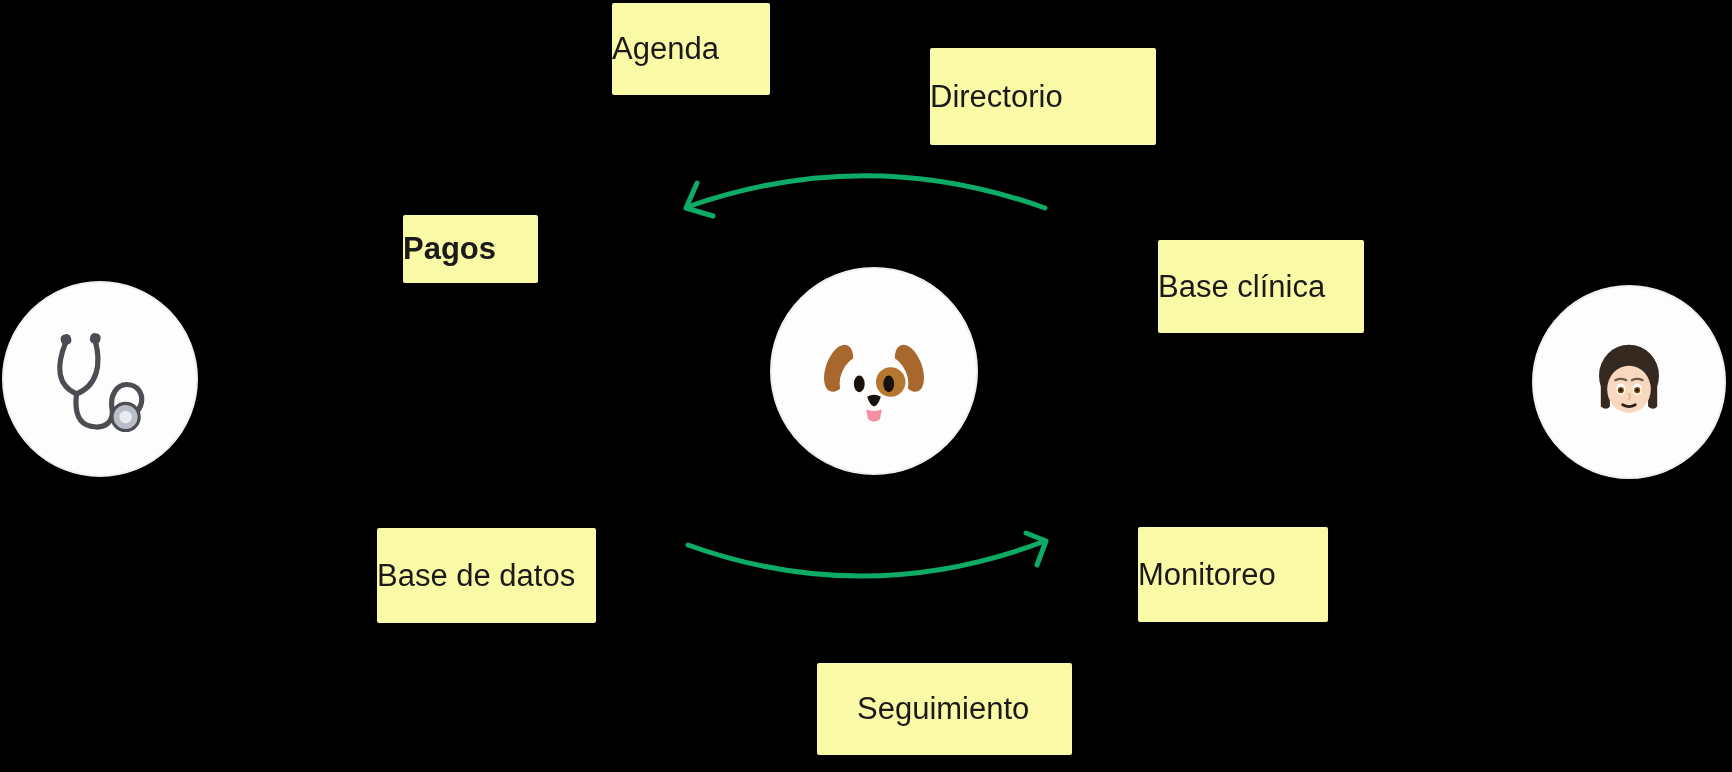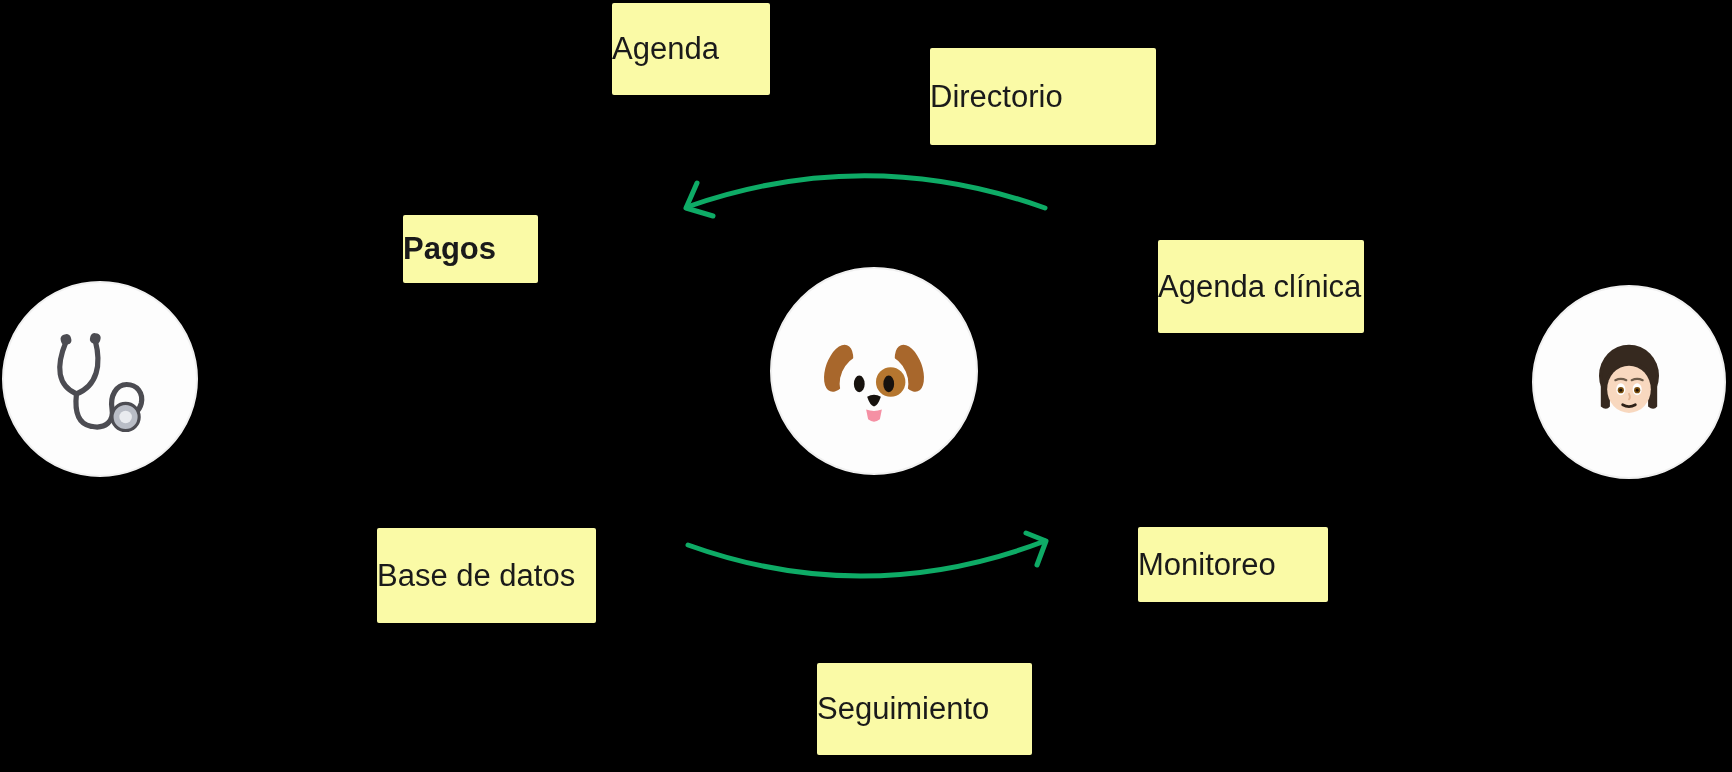--- a/index.html
+++ b/index.html
@@ -31,22 +31,22 @@
     font-size:31px;
     border-radius:2px;
     box-shadow:0 10px 16px rgba(0,0,0,0.65);
   }
   .note span{white-space:nowrap;}
   .note-agenda{left:612px;top:3px;width:158px;height:92px;}
   .note-directorio{left:930px;top:13px;width:226px;height:97px;margin-top:35px;}
   .note-pagos{left:403px;top:215px;width:135px;height:68px;font-weight:bold;}
   .note-ficha{left:1158px;top:240px;width:206px;height:93px;}
   .note-base{left:377px;top:528px;width:219px;height:95px;}
-  .note-monitoreo{left:1138px;top:527px;width:190px;height:75px;}
-  .note-seguimiento{left:817px;top:663px;width:215px;height:92px;}
+  .note-monitoreo{left:1138px;top:527px;width:190px;height:95px;}
+  .note-seguimiento{left:817px;top:663px;width:215px;height:92px;padding-left:40px;}
 
   
   .actor{
     position:absolute;
     border-radius:50%;
     background:var(--circle-fill,#fdfdfd);
     border:2px solid #f0f0f0;
     box-sizing:border-box;
     display:flex;align-items:center;justify-content:center;
     box-shadow:0 8px 18px rgba(0,0,0,0.5);
@@ -76,21 +76,21 @@
   <div class="note note-agenda">
     <span>Agenda</span>
   </div>
   <div class="note note-directorio">
     <span>Directorio</span>
   </div>
   <div class="note note-pagos">
     <span>Pagos</span>
   </div>
   <div class="note note-ficha">
-    <span>Agenda clínica</span>
+    <span>Base clínica</span>
   </div>
   <div class="note note-base">
     <span>Base de datos</span>
   </div>
   <div class="note note-monitoreo">
     <span>Monitoreo</span>
   </div>
   <div class="note note-seguimiento">
     <span>Seguimiento</span>
   </div>

